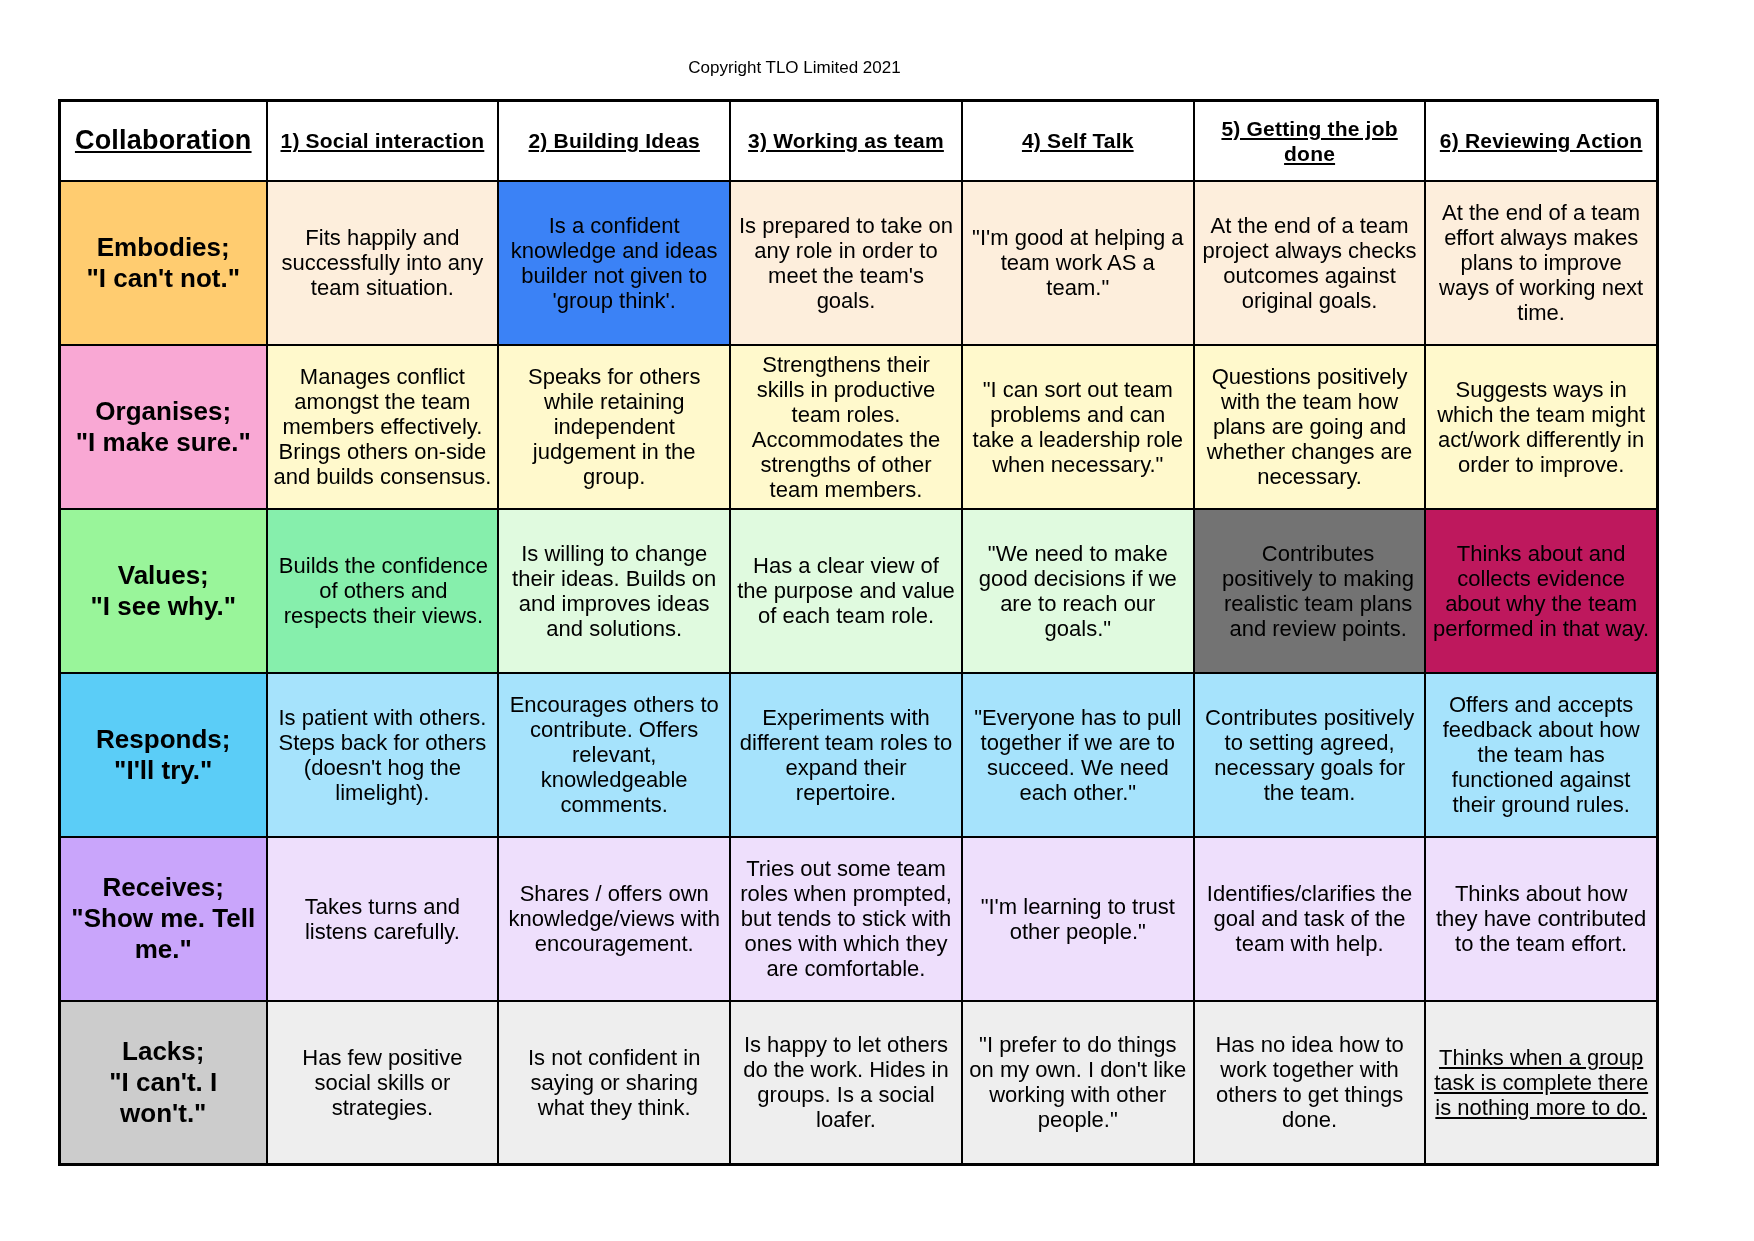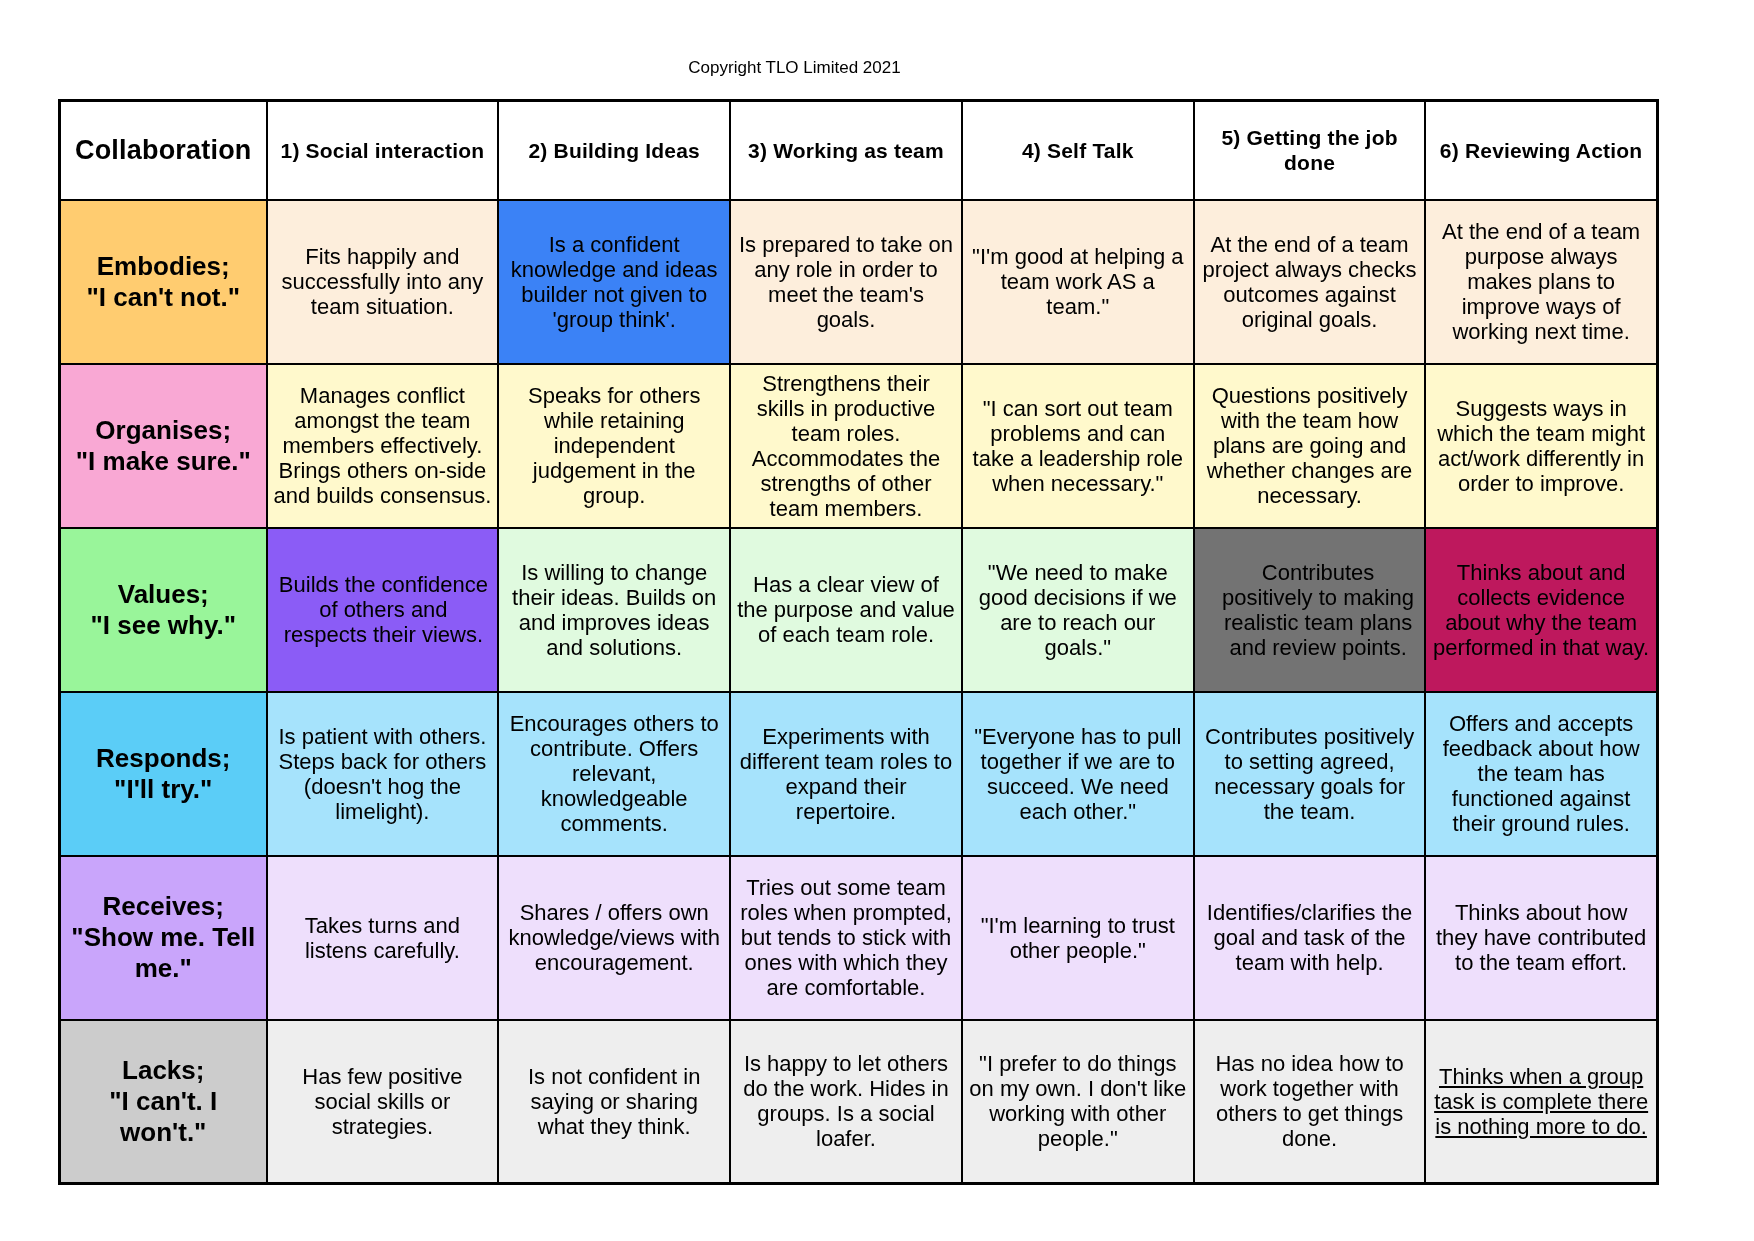--- a/index.html
+++ b/index.html
@@ -40,21 +40,21 @@
     }
     table.rubric td, table.rubric th {
       border: 2px solid #000;
       text-align: center;
       vertical-align: middle;
       padding: 2px 6px;
       overflow: hidden;
     }
     col.c-label { width: 207px; }
     col.c-data { width: 231.8px; }
-    tr.header-row { height: 99px; }
+    tr.header-row { height: 80px; text-decoration: underline; }
     tr.header-row th {
       background: #ffffff;
       font-weight: bold;
       font-size: 21px;
       line-height: 25px;
       letter-spacing: 0.2px;
     }
     tr.header-row th.corner {
       font-size: 27px;
     }
@@ -103,42 +103,42 @@
     <tr class="level-row">
       <td class="level-label" style="background: rgb(255, 204, 112);">
         <span class="line">Embodies;</span>
         <span class="line">"I can't not."</span>
       </td>
       <td class="desc" style="background: rgb(253, 238, 220);">Fits happily and successfully into any team situation.</td>
       <td class="desc" style="background: #3b82f6; margin-left: 24px;">Is a confident knowledge and ideas builder not given to 'group think'.</td>
       <td class="desc" style="background: rgb(253, 238, 220);">Is prepared to take on any role in order to meet the team's goals.</td>
       <td class="desc" style="background: rgb(253, 238, 220);">"I'm good at helping a team work AS a team."</td>
       <td class="desc" style="background: rgb(253, 238, 220);">At the end of a team project always checks outcomes against original goals.</td>
-      <td class="desc" style="background: rgb(253, 238, 220);">At the end of a team purpose always makes plans to improve ways of working next time.</td>
+      <td class="desc" style="background: rgb(253, 238, 220);">At the end of a team effort always makes plans to improve ways of working next time.</td>
     </tr>
 
     <tr class="level-row">
       <td class="level-label" style="background: #f9a8d4;">
         <span class="line">Organises;</span>
         <span class="line">"I make sure."</span>
       </td>
       <td class="desc" style="background: rgb(255, 249, 204);">Manages conflict amongst the team members effectively. Brings others on-side and builds consensus.</td>
       <td class="desc" style="background: rgb(255, 249, 204);">Speaks for others while retaining independent judgement in the group.</td>
       <td class="desc" style="background: rgb(255, 249, 204);">Strengthens their skills in productive team roles. Accommodates the strengths of other team members.</td>
       <td class="desc" style="background: rgb(255, 249, 204);">"I can sort out team problems and can take a leadership role when necessary."</td>
       <td class="desc" style="background: rgb(255, 249, 204);">Questions positively with the team how plans are going and whether changes are necessary.</td>
       <td class="desc" style="background: rgb(255, 249, 204);">Suggests ways in which the team might act/work differently in order to improve.</td>
     </tr>
 
     <tr class="level-row">
       <td class="level-label" style="background: rgb(153, 245, 154);">
         <span class="line">Values;</span>
         <span class="line">"I see why."</span>
       </td>
-      <td class="desc" style="background: #8b5cf6; padding-left: 8px;">Builds the confidence of others and respects their views.</td>
+      <td class="desc" style="background: #86efac; padding-left: 8px;">Builds the confidence of others and respects their views.</td>
       <td class="desc" style="background: rgb(224, 250, 223);">Is willing to change their ideas. Builds on and improves ideas and solutions.</td>
       <td class="desc" style="background: rgb(224, 250, 223);">Has a clear view of the purpose and value of each team role.</td>
       <td class="desc" style="background: rgb(224, 250, 223);">"We need to make good decisions if we are to reach our goals."</td>
       <td class="desc" style="background: #737373; padding-left: 23px;">Contributes positively to making realistic team plans and review points.</td>
       <td class="desc" style="background: #be185d; text-align: center;">Thinks about and collects evidence about why the team performed in that way.</td>
     </tr>
 
     <tr class="level-row">
       <td class="level-label" style="background: rgb(91, 205, 247);">
         <span class="line">Responds;</span>

